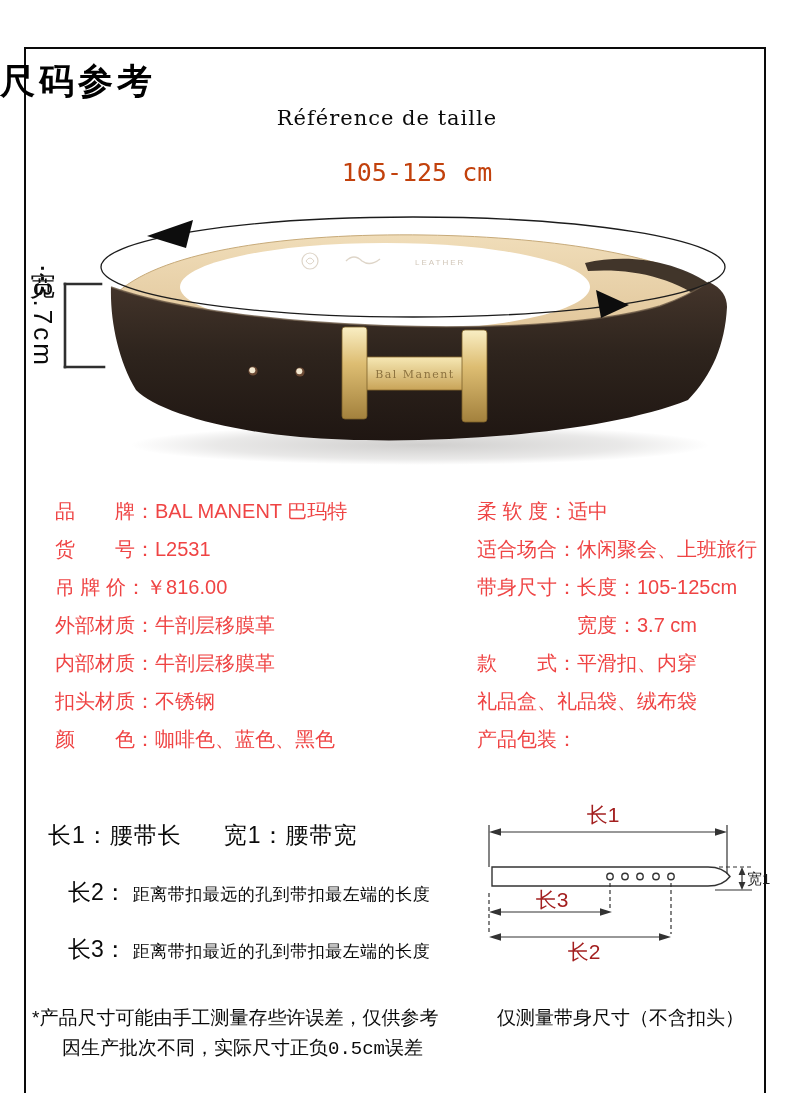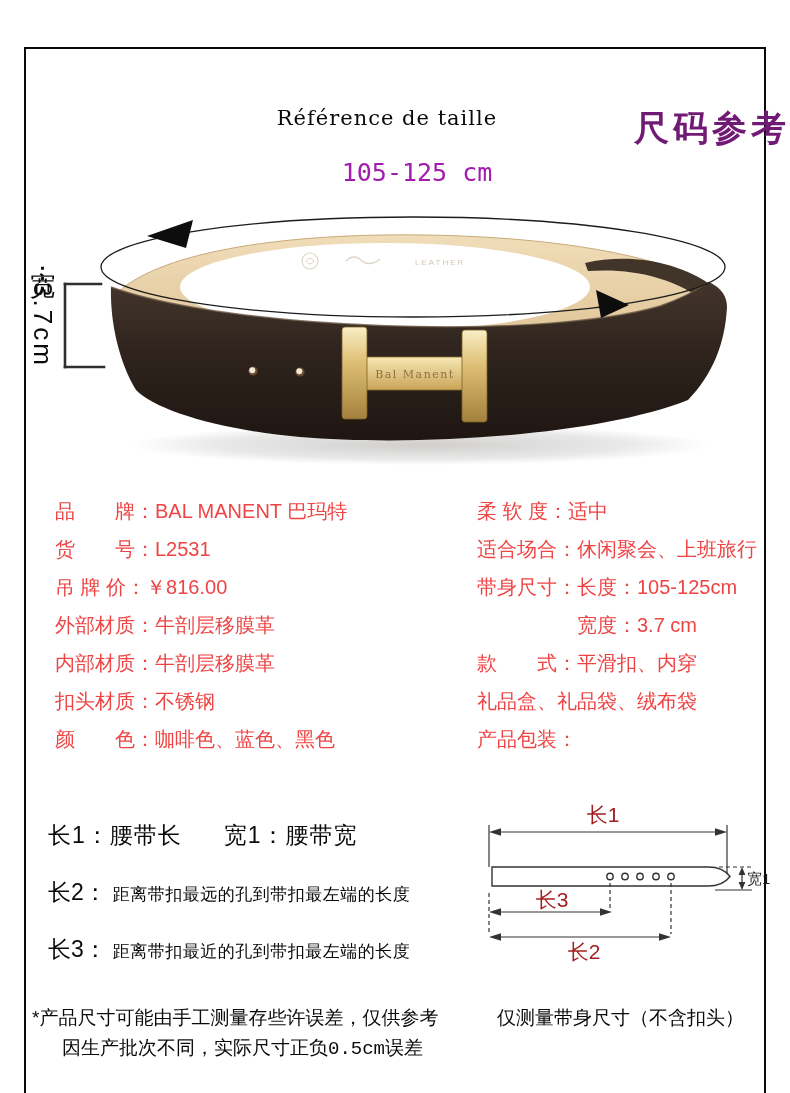--- a/index.html
+++ b/index.html
@@ -7,47 +7,47 @@
   body { font-family:"Liberation Sans","DejaVu Sans",sans-serif; color:#111; }
   .page {
     position:relative; width:790px; height:1093px; background:#fff;
     overflow:hidden; margin:0 auto;
   }
   .frame {
     position:absolute; left:24px; top:47px; width:742px; height:1080px;
     border:2px solid #0a0a0a; background:#fff;
   }
   .title-cn {
-    position:absolute; left:0; top:58px; width:790px; text-align:right;
+    position:absolute; left:0; top:58px; width:790px; text-align:left;
     font-family:"DejaVu Serif","Liberation Serif",serif; font-weight:bold;
-    font-size:35px; letter-spacing:4px; color:#701a75;margin-top:47px;
+    font-size:35px; letter-spacing:4px; color:#000000;
   }
   .title-fr {
     position:absolute; left:0; top:106px; width:774px; text-align:center;
     font-family:"DejaVu Serif","Liberation Serif",serif;
     font-size:21px; color:#0a0a0a; letter-spacing:1px;
   }
   .size-range {
     position:absolute; left:0; top:158px; width:790px; text-align:center;
-    font-family:"DejaVu Sans Mono",monospace; font-size:25px; color:#a21caf;padding-left:44px;
+    font-family:"DejaVu Sans Mono",monospace; font-size:25px; color:#c2410c;padding-left:44px;
   }
   .belt-figure { position:absolute; left:0; top:195px; width:678px; height:280px; }
   .belt-width-label {
     position:absolute; left:26px; top:250px; height:160px;
     writing-mode:vertical-rl; text-orientation:mixed;
     font-size:26px; letter-spacing:3px; color:#0a0a0a; font-weight:500;
   }
   .specs { position:absolute; top:492px; left:0; width:790px; }
   .spec-col { position:absolute; top:0; font-size:20px; line-height:38px; color:#ef4444; white-space:nowrap; }
   .spec-col.left  { left:55px;  width:380px; }
   .spec-col.right { left:477px; width:320px; }
   .legend { position:absolute; left:48px; top:820px; width:420px; color:#0a0a0a; }
   .legend-line1 { font-size:23px; font-weight:500; letter-spacing:1px; }
   .legend-line1 .gap { display:inline-block; width:42px; }
-  .legend-row { margin-top:26px; display:flex; align-items:baseline; }
+  .legend-row { margin-top:26px; display:flex; align-items:baseline;margin-left:20px; }
   .legend-prefix { font-size:23px; font-weight:500; }
   .legend-desc { font-size:17px; margin-left:6px; letter-spacing:0.5px; }
   .diagram { position:absolute; left:470px; top:795px; width:320px; height:175px; }
   .footnotes { position:absolute; left:0; top:1000px; width:790px; font-size:19px; color:#0a0a0a; }
   .foot-left-1 { position:absolute; left:32px; top:5px; white-space:nowrap; }
   .foot-left-2 { position:absolute; left:62px; top:35px; white-space:nowrap;font-family:Liberation Mono, monospace; }
   .foot-right  { position:absolute; left:497px; top:5px; white-space:nowrap; }
 </style>
 </head>
 <body>

